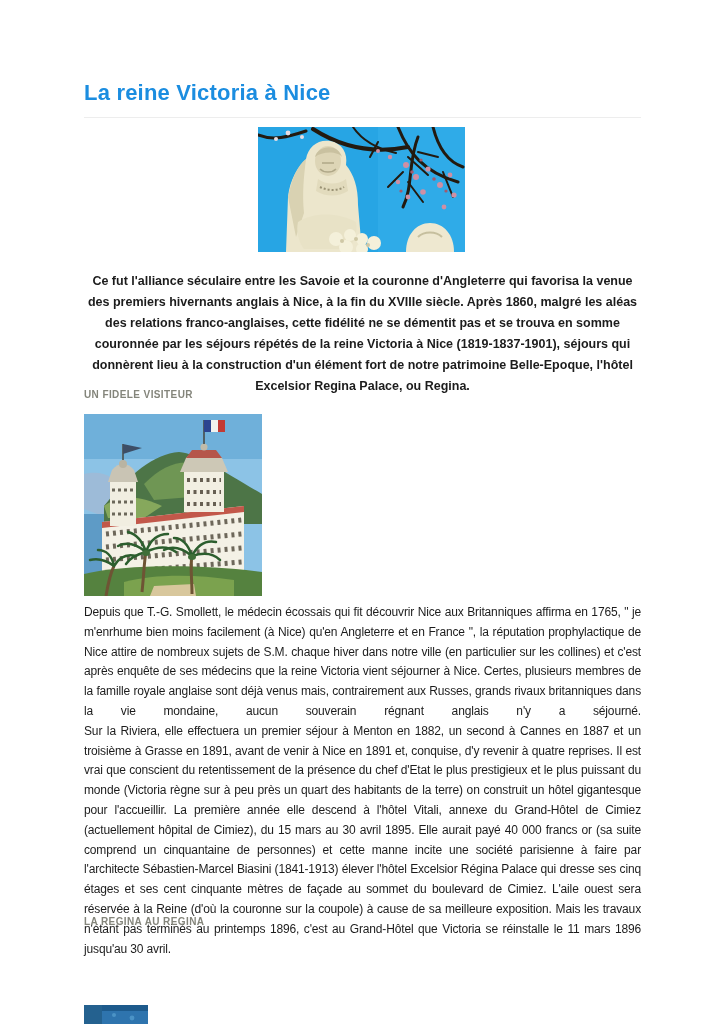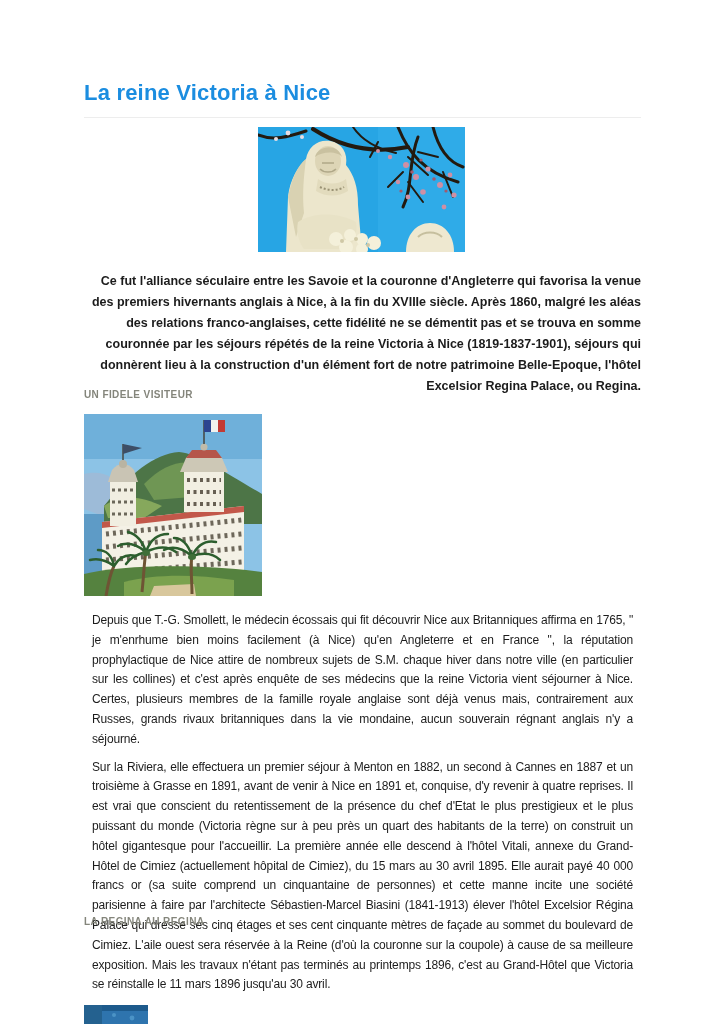--- a/index.html
+++ b/index.html
@@ -20,38 +20,38 @@
     letter-spacing:.2px;
     color:#1b8de0;
   }
   .title-rule{
     height:1px;background:#ededed;border:none;
   }
   .intro{
     font-size:12.5px;
     font-weight:bold;
     line-height:21px;
-    text-align:right;
+    text-align:center;
     color:#1c1c1c;
   }
   h2.sec-heading{
     margin:0;
     font-size:10px;
     font-weight:bold;
     letter-spacing:.4px;
     color:#84857b;
   }
   .bodytext{
     font-size:12px;
     line-height:19.8px;
     letter-spacing:-0.15px;
     text-align:justify;
     color:#1c1c1c;
   }
-  .bodytext p{margin:8px;}
+  .bodytext p{margin:0;}
   .bodytext p.stretch-last{text-align-last:justify;}
   .photo{display:block;}
 </style>
 </head>
 <body>
 
 <div id="page">
 
   <h1 class="doc-title abs" style="left:84px;top:80px;">La reine Victoria à Nice</h1>
 

